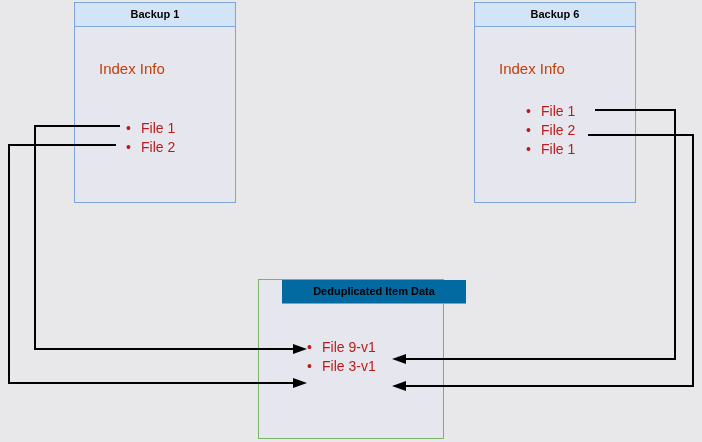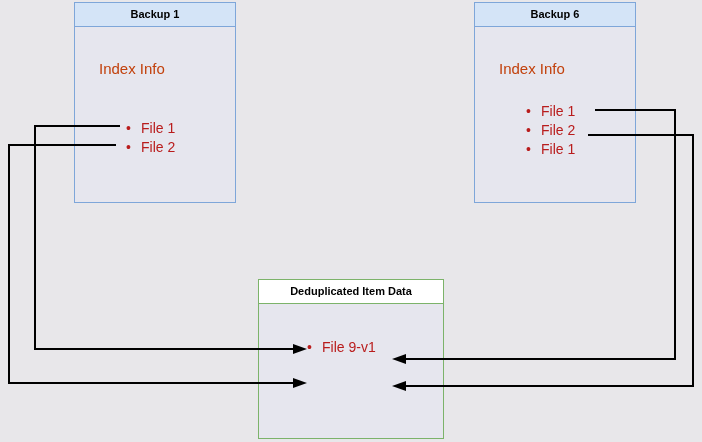--- a/index.html
+++ b/index.html
@@ -39,22 +39,23 @@
     text-align: center;
     font-size: 11px;
     font-weight: bold;
     color: #000000;
   }
   .blue .box-header {
     background: #d4e4f7;
     border-bottom: 1px solid #7ea6d9;
   }
   .green .box-header {
-    background: #ffffff;
+    background: #0369a1;
     border-bottom: 1px solid #7cb36a;
+    margin-left: 23px;
   }
   .box-title-text {
     display: inline-block;
   }
   .index-label {
     position: absolute;
     font-size: 15px;
     color: #c2410c;
     white-space: nowrap;
   }
@@ -125,20 +126,21 @@
       <li>File 1</li>
     </ul>
   </div>
 
   <div class="box green" style="left:258px; top:279px; width:186px; height:160px;">
     <div class="box-header">
       <span class="box-title-text">Deduplicated Item Data</span>
     </div>
     <ul class="file-list" style="left:48px; top:58px;">
       <li>File 9-v1</li>
+      <li>File 3-v1</li>
     </ul>
   </div>
 
   <svg id="wires" viewBox="0 0 702 442" xmlns="http://www.w3.org/2000/svg">
 
     <g>
       <path d="M 120 126 L 35 126 L 35 349 L 298 349"></path>
       <polygon points="307,349 293,344 293,354"></polygon>
     </g>
 

